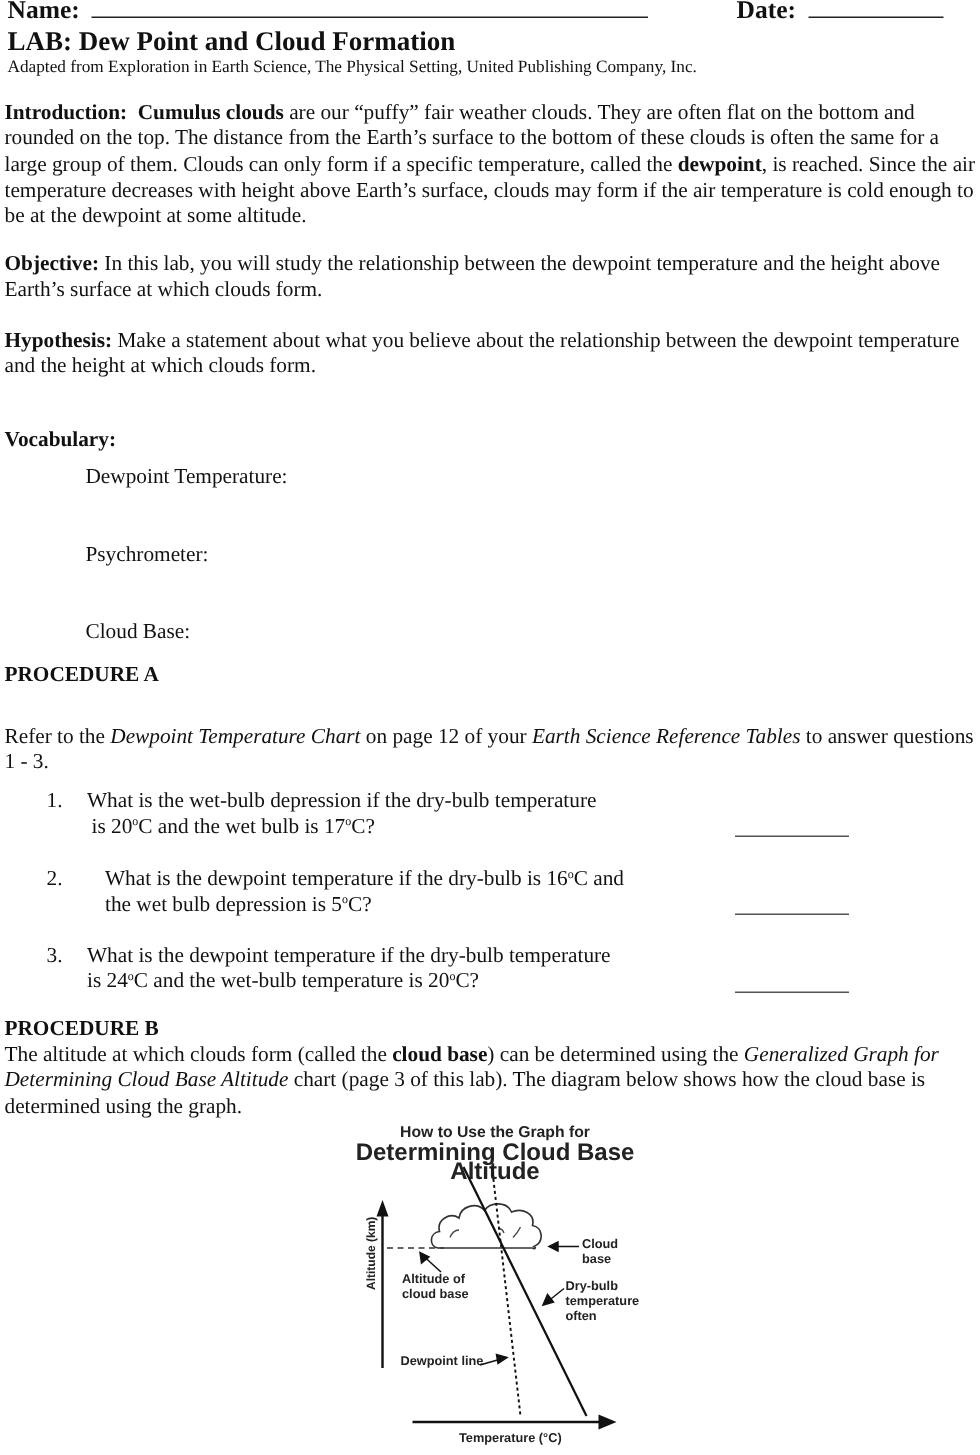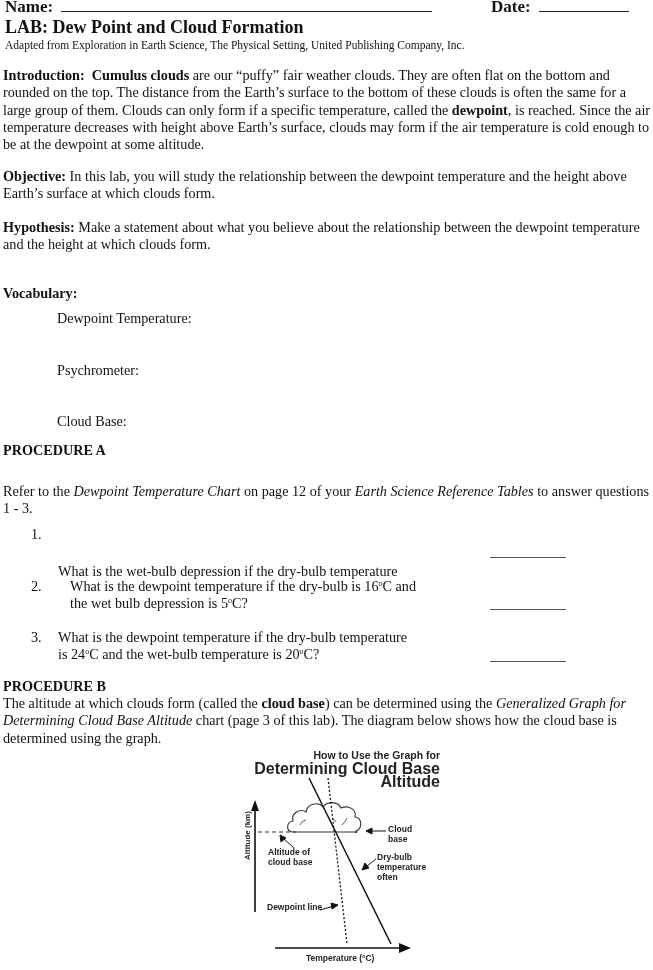--- a/index.html
+++ b/index.html
@@ -53,22 +53,23 @@
 <div class="abs vocab-term" style="left:57px; top:310px;">Dewpoint Temperature:</div>
 <div class="abs vocab-term" style="left:57px; top:362px;">Psychrometer:</div>
 <div class="abs vocab-term" style="left:57px; top:413px;">Cloud Base:</div>
 
 <div class="abs section" style="left:3px; top:442px;">PROCEDURE A</div>
 <div class="abs para" style="left:3px; top:483px;">
   <span>Refer to the </span><i>Dewpoint Temperature Chart</i><span> on page 12 of your </span><i>Earth Science Reference Tables</i><span> to answer questions 1 - 3.</span>
 </div>
 
 <div class="abs q-num" style="left:31px; top:526px;">1.</div>
-<div class="abs q-text" style="left:58px; top:526px;margin-top:37px;">
+<div class="abs q-text" style="left:58px; top:526px;">
   <div>What is the wet-bulb depression if the dry-bulb temperature</div>
+  <div style="padding-left:3px;"><span>is 20</span><sup>o</sup><span>C and the wet bulb is 17</span><sup>o</sup><span>C?</span></div>
 </div>
 <div class="abs answer-line" style="left:490px; top:557px;"></div>
 
 <div class="abs q-num" style="left:31px; top:578px;">2.</div>
 <div class="abs q-text" style="left:70px; top:578px;">
   <div><span>What is the dewpoint temperature if the dry-bulb is 16</span><sup>o</sup><span>C and</span></div>
   <div><span>the wet bulb depression is 5</span><sup>o</sup><span>C?</span></div>
 </div>
 <div class="abs answer-line" style="left:490px; top:609px;"></div>
 
@@ -78,21 +79,21 @@
   <div><span>is 24</span><sup>o</sup><span>C and the wet-bulb temperature is 20</span><sup>o</sup><span>C?</span></div>
 </div>
 <div class="abs answer-line" style="left:490px; top:661px;"></div>
 
 <div class="abs section" style="left:3px; top:678px;">PROCEDURE B</div>
 <div class="abs para" style="left:3px; top:695px;">
   <span>The altitude at which clouds form (called the </span><b>cloud base</b><span>) can be determined using the </span><i>Generalized Graph for Determining Cloud Base Altitude</i><span> chart (page 3 of this lab).  The diagram below shows how the cloud base is determined using the graph.</span>
 </div>
 
 <div class="abs" style="left:220px; top:745px; width:220px; height:225px;">
-  <div class="abs diag-text" style="left:0; top:4px; width:220px; text-align:right; font-size:10.5px; line-height:13px;">
+  <div class="abs diag-text" style="left:0; top:4px; width:220px; text-align:center; font-size:10.5px; line-height:13px;">
     <div>How to Use the Graph for</div>
     <div style="font-size:16px;">Determining Cloud Base Altitude</div>
   </div>
 
   <svg class="abs" style="left:0; top:0;" width="220" height="225" viewBox="0 0 220 225">
 
     <g>
       <line x1="35" y1="64" x2="35" y2="167" stroke="#111" stroke-width="1.6"></line>
       <polygon points="35,55 31,66 39,66" fill="#111"></polygon>
     </g>

